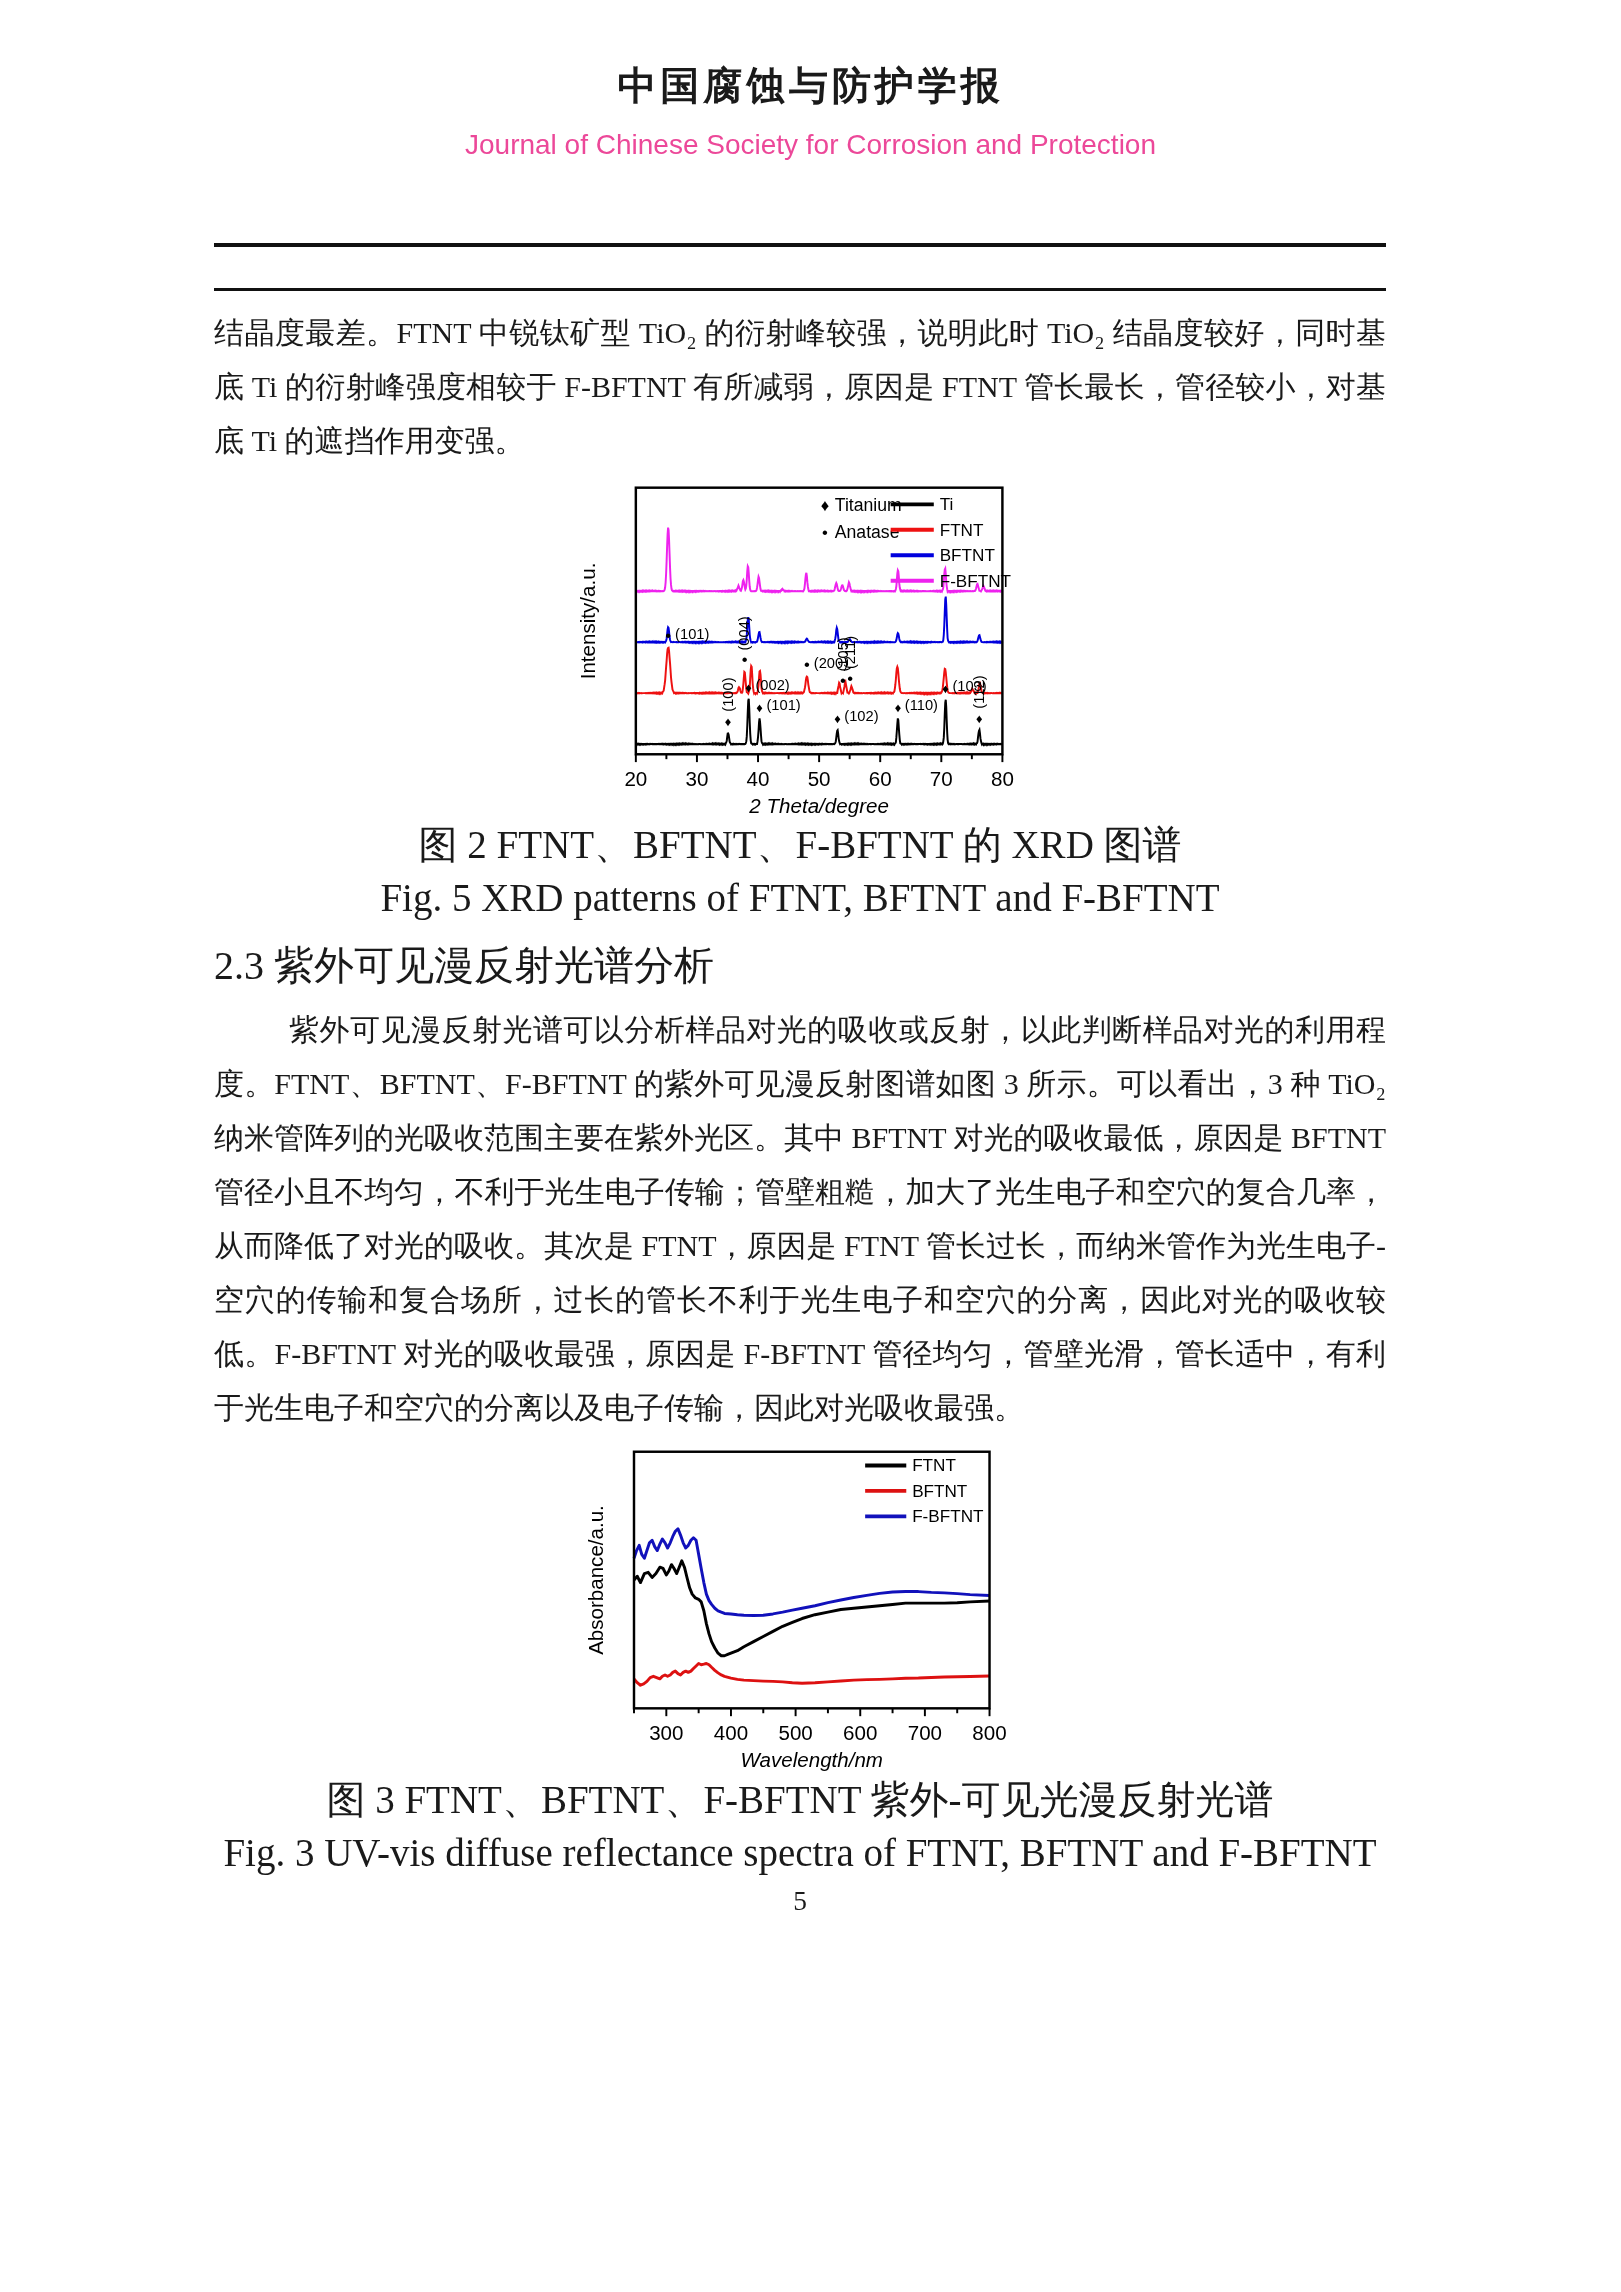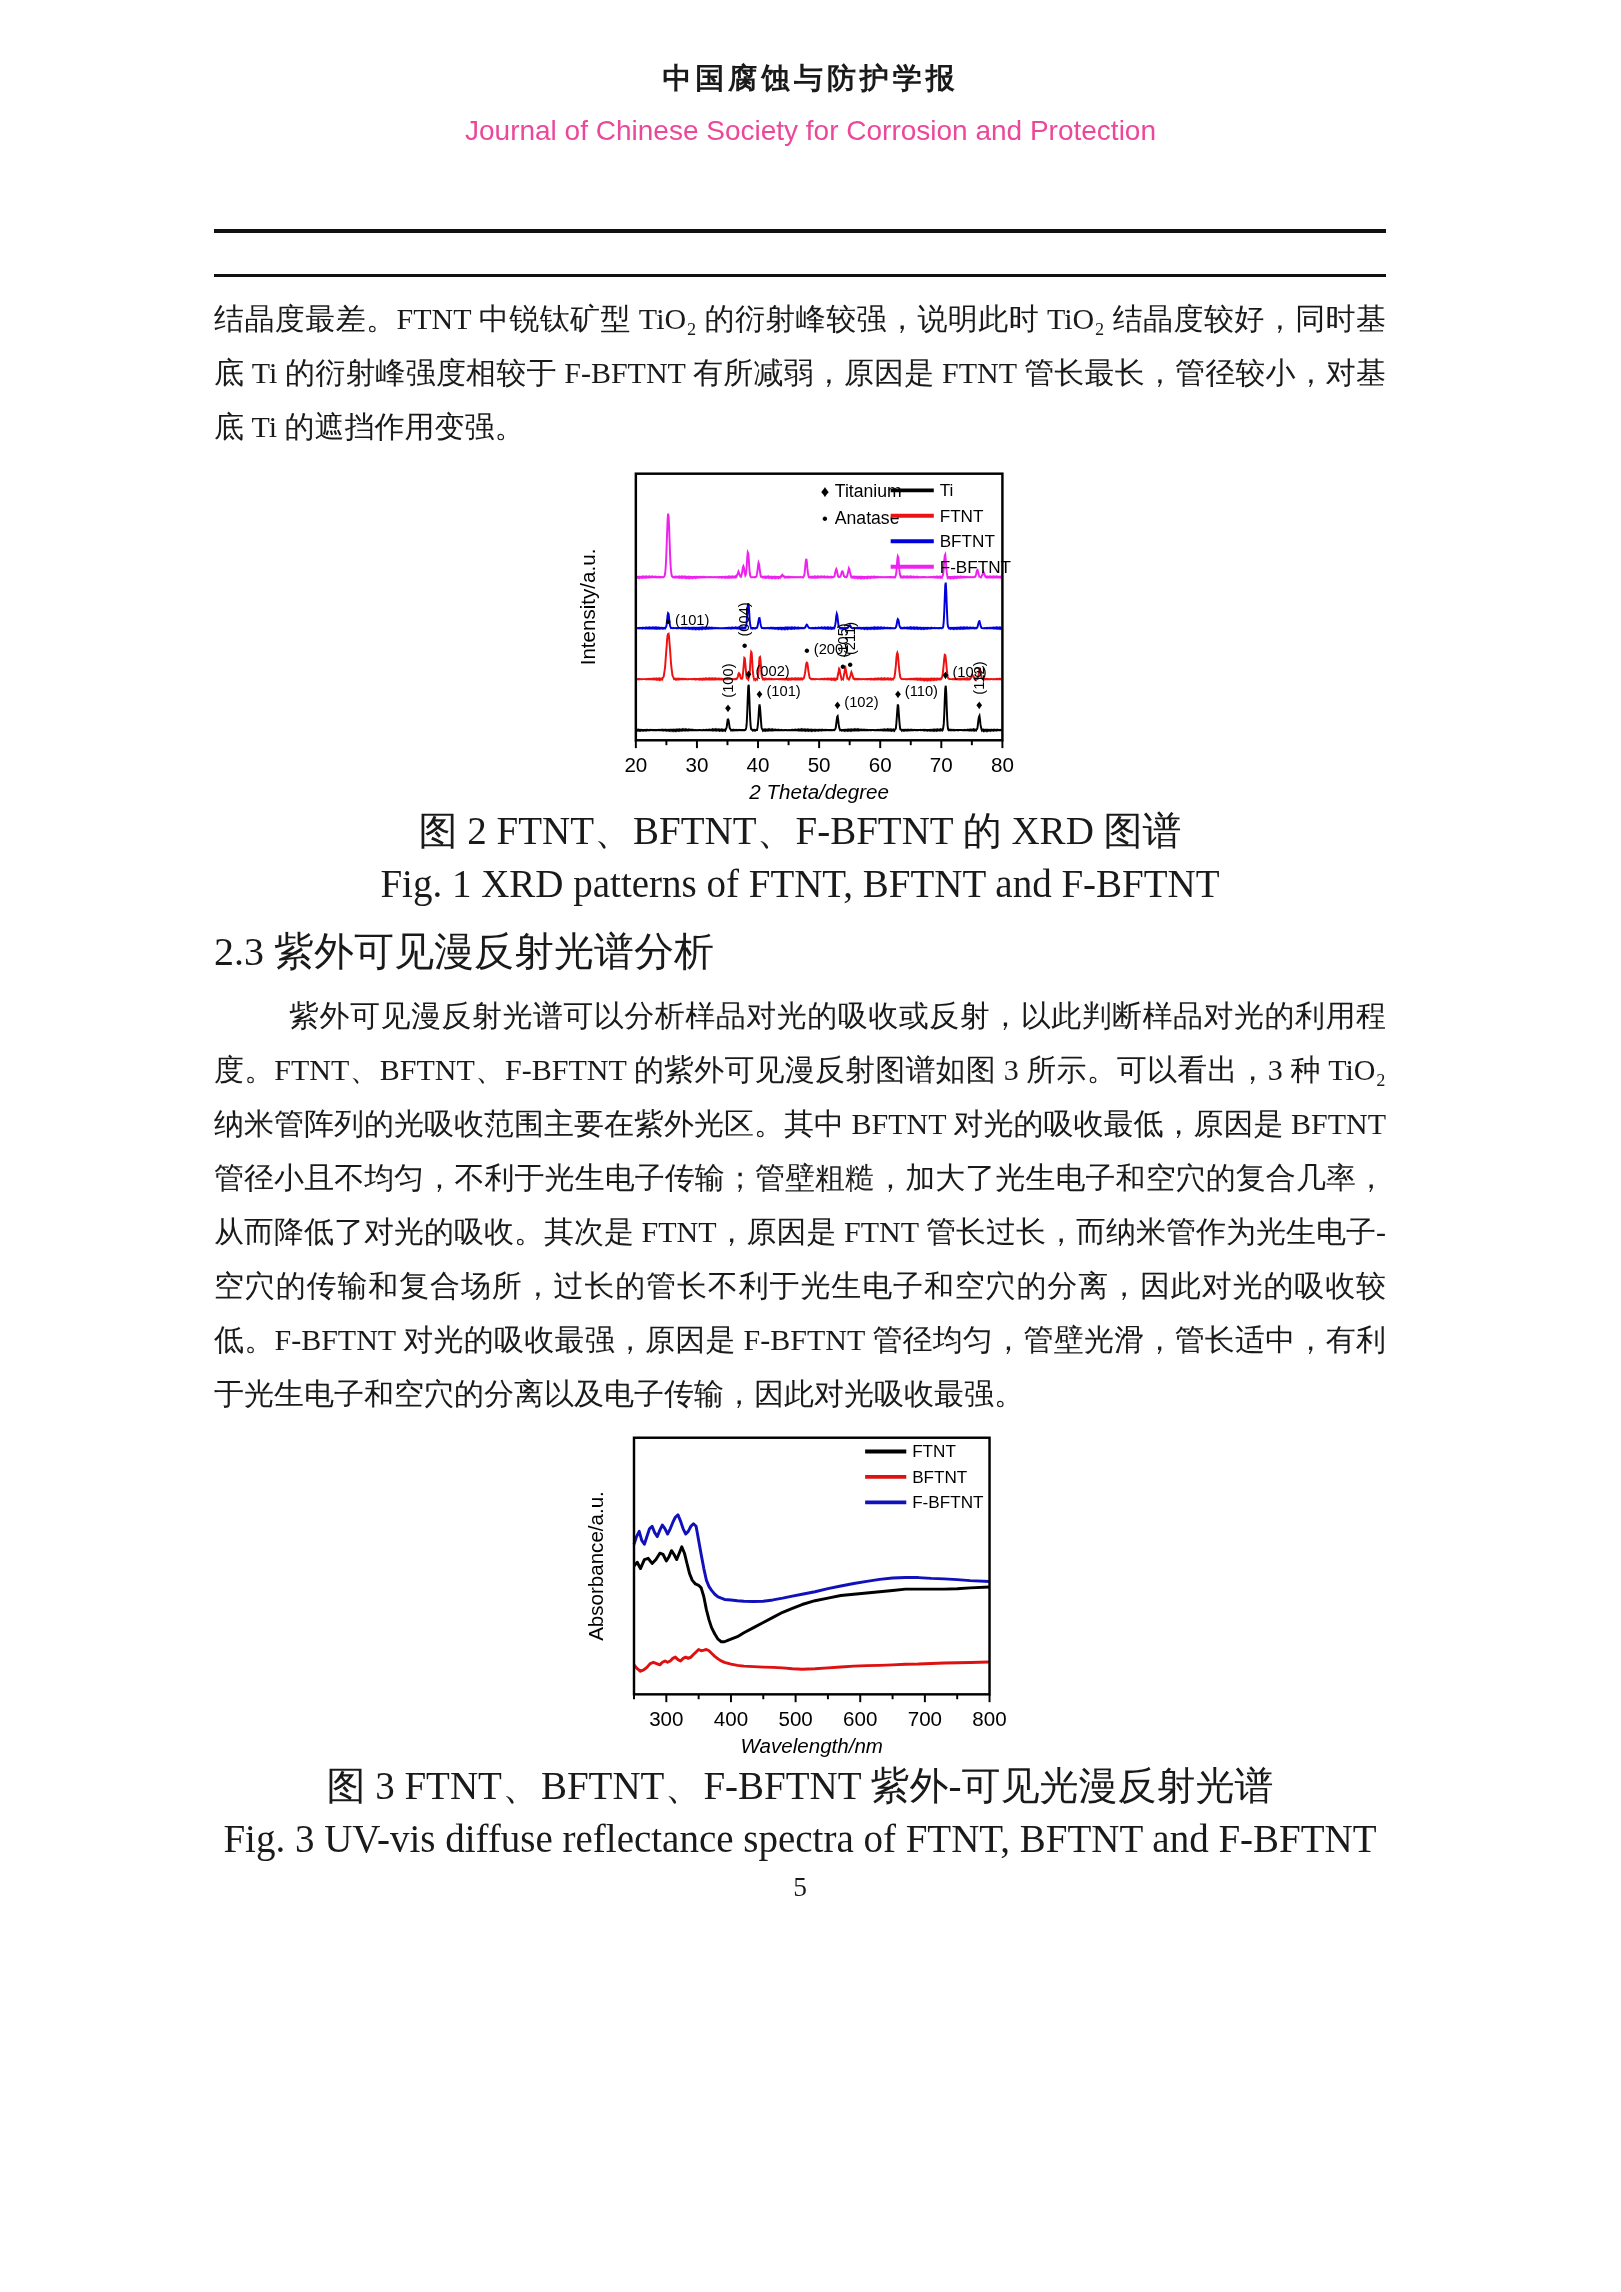--- a/index.html
+++ b/index.html
@@ -8,21 +8,21 @@
     width:1621px;height:2293px;
     background:#ffffff;
     font-family:"Liberation Serif","DejaVu Serif",serif;
     color:#1a1a1a;
     overflow:hidden;
   }
   .content{margin:0 214px;width:1172px;}
   .hdr-cn{
     padding-top:59px;
     text-align:center;
-    font-size:29px;
+    font-size:39px;
     font-weight:600;
     letter-spacing:3.9px;
     font-family:"Liberation Sans","DejaVu Sans",sans-serif;
   }
   .hdr-en{
     margin-top:15.7px;
     text-align:center;
     font-size:28px;
     font-family:"Liberation Sans","DejaVu Sans",sans-serif;
     color:#ec4899;
@@ -131,21 +131,21 @@
           <text x="372" y="39" font-size="17.5">Ti</text>
           <line x1="322" x2="366" y1="59" y2="59" stroke="#ee1111" stroke-width="4"></line>
           <text x="372" y="65" font-size="17.5">FTNT</text>
           <line x1="322" x2="366" y1="85" y2="85" stroke="#0000dd" stroke-width="4"></line>
           <text x="372" y="91" font-size="17.5">BFTNT</text>
           <line x1="322" x2="366" y1="111" y2="111" stroke="#ee22ee" stroke-width="4"></line>
           <text x="372" y="117" font-size="17.5">F-BFTNT</text>
         </svg>
     </div>
     <div class="caption">图 2 FTNT、BFTNT、F-BFTNT 的 XRD 图谱</div>
-    <div class="caption en">Fig. 1 XRD patterns of FTNT, BFTNT and F-BFTNT</div>
+    <div class="caption en">Fig. 5 XRD patterns of FTNT, BFTNT and F-BFTNT</div>
 
     <div class="sec-heading">2.3  紫外可见漫反射光谱分析</div>
     <p class="body-text indent">紫外可见漫反射光谱可以分析样品对光的吸收或反射，以此判断样品对光的利用程度。FTNT、BFTNT、F-BFTNT 的紫外可见漫反射图谱如图 3 所示。可以看出，3 种 TiO₂ 纳米管阵列的光吸收范围主要在紫外光区。其中 BFTNT 对光的吸收最低，原因是 BFTNT 管径小且不均匀，不利于光生电子传输；管壁粗糙，加大了光生电子和空穴的复合几率，从而降低了对光的吸收。其次是 FTNT，原因是 FTNT 管长过长，而纳米管作为光生电子-空穴的传输和复合场所，过长的管长不利于光生电子和空穴的分离，因此对光的吸收较低。F-BFTNT 对光的吸收最强，原因是 F-BFTNT 管径均匀，管壁光滑，管长适中，有利于光生电子和空穴的分离以及电子传输，因此对光吸收最强。</p>
 
     <div class="figure">
       <svg id="uvvis-svg" width="431" height="333" viewBox="0 0 440 340">
           <path d="M50.0 144.0L53.3 140.1L56.6 146.6L60.6 137.4L64.5 136.1L68.5 141.4L72.4 137.4L76.4 130.9L79.7 132.2L83.0 138.8L85.6 134.8L88.3 128.3L90.9 132.2L93.6 137.4L96.2 130.9L98.8 124.4L101.5 130.9L104.1 141.4L106.8 151.9L109.4 158.4L112.7 162.3L116.0 163.7L118.6 166.3L121.3 175.4L123.9 188.5L126.6 199.0L129.2 206.9L132.5 213.4L135.8 218.7L139.1 221.3L142.4 221.3L145.7 220.0L149.0 218.7L155.6 216.1L162.2 212.1L172.1 206.9L182.0 201.6L191.9 196.4L201.8 191.2L211.7 187.2L221.6 183.3L234.8 179.4L248.0 176.8L261.2 174.1L274.4 172.8L287.6 171.5L300.8 170.2L314.0 168.9L327.2 167.6L340.4 167.6L353.6 167.6L366.8 167.6L380.0 167.1L393.2 166.3L413.0 165.5" fill="none" stroke="#000000" stroke-width="3" stroke-linejoin="round"></path>
           <path d="M50.0 244.9L53.3 248.8L56.6 251.4L59.9 250.1L63.2 247.5L66.5 243.6L69.8 242.3L73.1 243.6L76.4 244.9L79.0 242.3L81.7 240.9L84.3 242.3L87.0 240.9L89.6 238.3L92.2 237.0L94.9 239.6L97.5 240.9L100.2 238.3L102.8 237.0L105.4 238.3L108.1 237.0L110.7 234.4L113.4 231.8L116.0 229.2L118.6 230.5L121.3 229.9L123.9 229.2L126.6 230.5L129.2 233.1L132.5 236.2L135.8 238.8L139.1 240.9L142.4 242.3L149.0 244.1L155.6 245.4L162.2 246.2L172.1 246.7L182.0 247.2L191.9 247.5L201.8 248.0L211.7 248.8L221.6 249.3L234.8 248.8L248.0 248.0L261.2 247.0L274.4 246.2L287.6 245.7L300.8 245.4L314.0 244.9L327.2 244.3L340.4 244.1L353.6 243.6L366.8 243.0L380.0 242.8L393.2 242.5L413.0 242.0" fill="none" stroke="#dd1111" stroke-width="3" stroke-linejoin="round"></path>
           <path d="M50.0 121.7L52.6 113.9L55.3 108.6L57.9 117.8L60.6 121.7L63.2 113.9L65.8 106.0L68.5 103.4L71.1 109.9L73.8 113.9L76.4 107.3L79.0 102.1L81.7 106.0L84.3 111.3L87.0 106.0L89.6 99.5L92.2 94.2L94.9 91.6L97.5 98.1L100.2 106.0L102.8 111.3L105.4 108.6L108.1 103.4L110.7 100.8L113.4 103.4L116.0 117.8L118.6 132.2L121.3 146.6L123.9 158.4L126.6 165.0L129.2 168.9L132.5 172.8L135.8 175.4L139.1 176.8L142.4 178.1L149.0 178.6L155.6 179.4L162.2 179.9L172.1 180.2L182.0 179.9L191.9 178.6L201.8 176.8L211.7 174.7L221.6 172.8L234.8 170.2L248.0 167.1L261.2 164.4L274.4 161.8L287.6 159.7L300.8 157.6L314.0 156.3L327.2 155.8L340.4 155.8L353.6 156.6L366.8 157.1L380.0 157.9L393.2 158.9L413.0 159.7" fill="none" stroke="#1111bb" stroke-width="3" stroke-linejoin="round"></path>
           <rect x="50" y="13" width="363" height="262" fill="none" stroke="#000" stroke-width="2.5"></rect>

